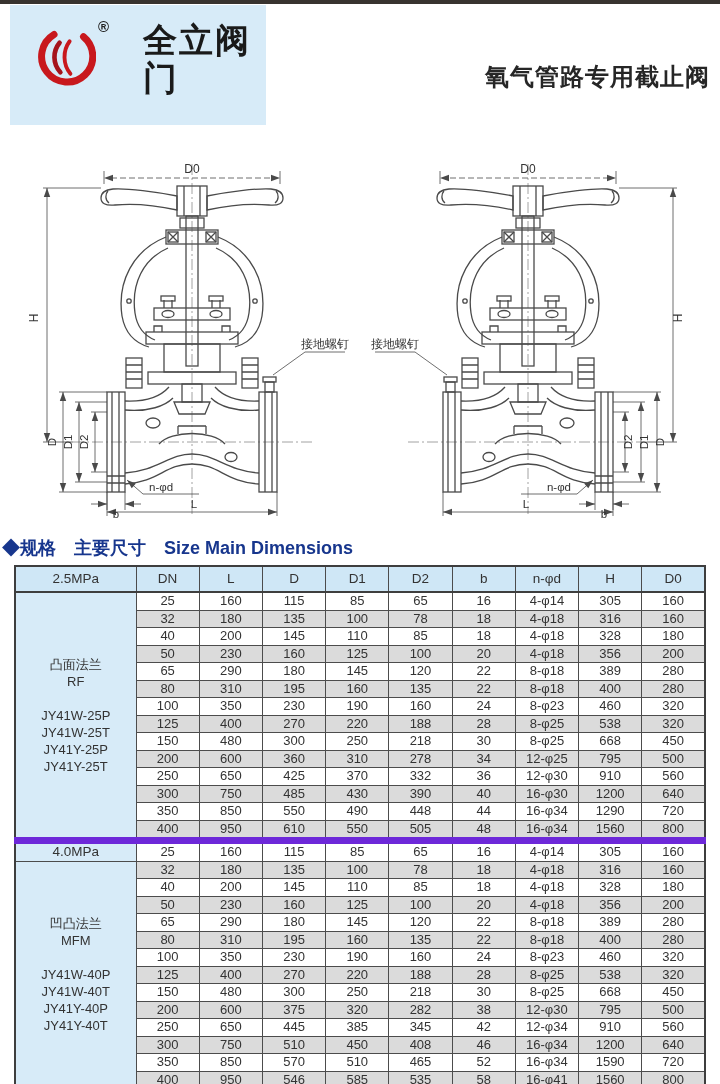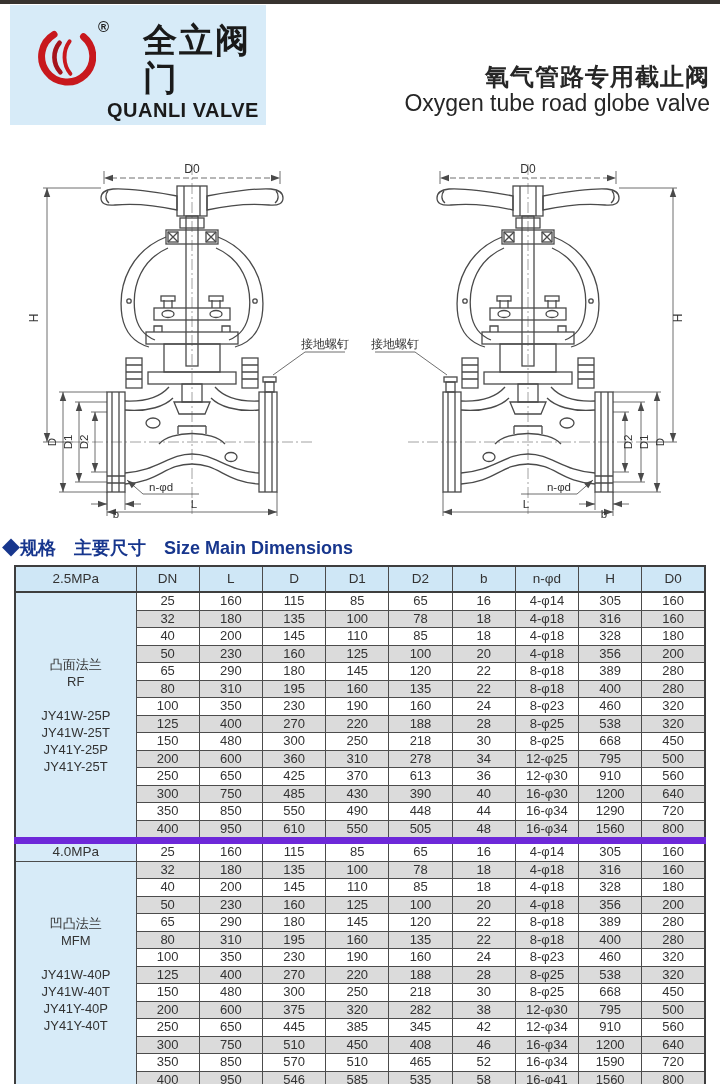--- a/index.html
+++ b/index.html
@@ -51,26 +51,24 @@
 
   <div class="logo-box">
     <svg class="logo-swirl" width="62" height="62" viewBox="0 0 80 80">
       <path d="M55,9 A33,33 0 1 1 18,18" fill="none" stroke="#c8181d" stroke-width="9" stroke-linecap="round" transform="rotate(18 40 40)"></path>
       <path d="M33,23 C24,34 24,50 34,61" fill="none" stroke="#a5131c" stroke-width="6" stroke-linecap="round"></path>
       <path d="M46,21 C37,33 37,51 47,63" fill="none" stroke="#c8181d" stroke-width="5" stroke-linecap="round"></path>
     </svg>
     <span class="reg-mark">®</span>
     <div class="brand-text">
       <div class="brand-cn">全立阀门</div>
-      <div class="brand-en">QUANLI VALVE</div>
     </div>
   </div>
   <div class="title-block">
     <div class="title-cn">氧气管路专用截止阀</div>
-    <div class="title-en">Oxygen tube road globe valve</div>
   </div>
 
   <div class="drawings">
 
     <svg width="352" height="365" viewBox="0 0 350 365">
       <defs>
         <path id="ah" d="M0,0 L9,-3.2 L9,3.2 Z" fill="#4a4a4a" stroke="none"></path>
         <g id="valve-art" fill="none" stroke="#4a4a4a" stroke-width="1.3">
 
           <path stroke="#8a8a8a" stroke-width="0.8" stroke-dasharray="11 3 2 3" d="M185,6 V356 M66,284 H305"></path>
@@ -344,21 +342,21 @@
           <td>34</td>
           <td>12-φ25</td>
           <td>795</td>
           <td>500</td>
         </tr>
         <tr class="white">
           <td>250</td>
           <td>650</td>
           <td>425</td>
           <td>370</td>
-          <td>613</td>
+          <td>332</td>
           <td>36</td>
           <td>12-φ30</td>
           <td>910</td>
           <td>560</td>
         </tr>
         <tr class="gray">
           <td>300</td>
           <td>750</td>
           <td>485</td>
           <td>430</td>

